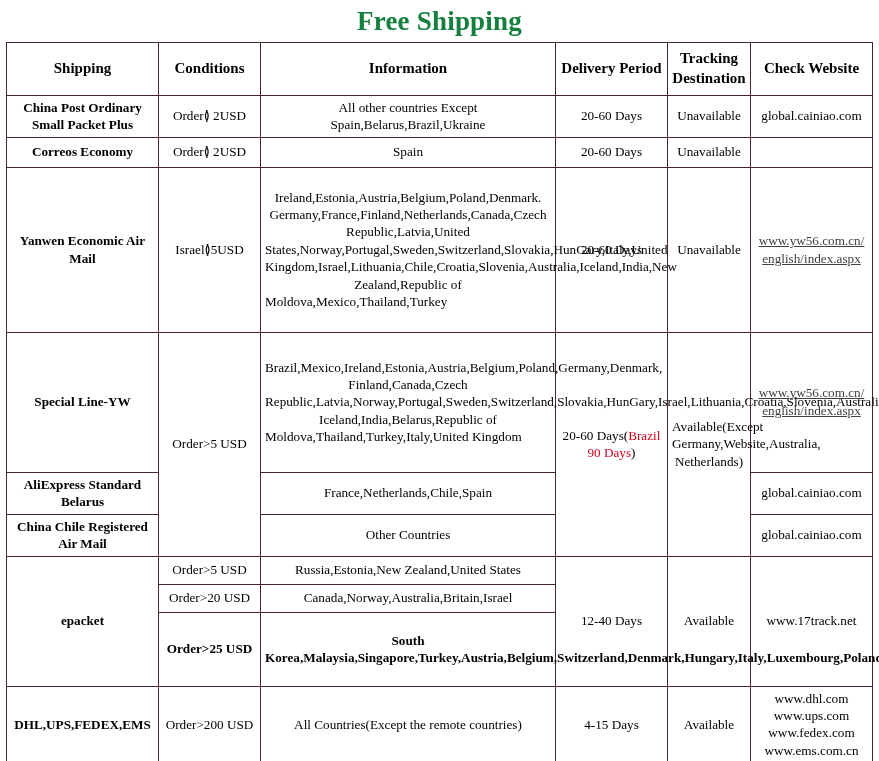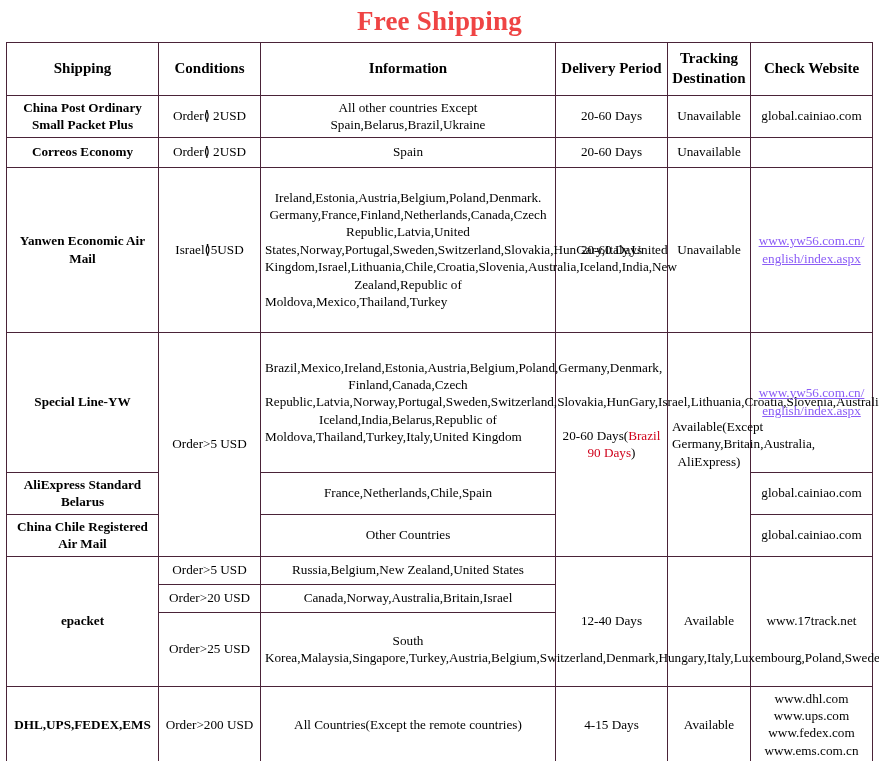--- a/index.html
+++ b/index.html
@@ -18,21 +18,21 @@
     position: relative;
     width: 879px;
     height: 761px;
     box-sizing: border-box;
   }
   .title {
     text-align: center;
     font-family: "Liberation Serif", serif;
     font-weight: bold;
     font-size: 27px;
-    color: #ef4444;
+    color: #15803d;
     padding-top: 6px;
     padding-bottom: 5px;
     letter-spacing: 0.2px;
   }
   table.ship {
     border-collapse: collapse;
     width: 841px;
     margin: 0 auto;
     table-layout: fixed;
   }
@@ -68,21 +68,21 @@
     text-align-last: left;
     line-height: 1.5;
     padding: 6px 8px;
   }
   td.small {
     font-size: 12.8px;
     line-height: 1.35;
   }
   .link {
     text-decoration: underline;
-    color: #8b5cf6;
+    color: #404040;
     display: block;
     line-height: 1.35;
     word-break: break-all;
     cursor: pointer;
   }
   .redtext {
     color: #d0021b;
   }
   .stacked span {
     display: block;
@@ -153,21 +153,21 @@
         </td>
       </tr>
 
       <tr style="height:140px;">
         <td class="carrier">Special Line-YW</td>
         <td class="small" rowspan="3">Order&gt;5 USD</td>
         <td class="dest-just">Brazil,Mexico,Ireland,Estonia,Austria,Belgium,Poland,Germany,Denmark,  Finland,Canada,Czech Republic,Latvia,Norway,Portugal,Sweden,Switzerland,Slovakia,HunGary,Israel,Lithuania,Croatia,Slovenia,Australia,  Iceland,India,Belarus,Republic of Moldova,Thailand,Turkey,Italy,United Kingdom</td>
         <td rowspan="3" class="small">
           <span>20-60 Days(</span><span class="redtext">Brazil 90 Days</span><span>)</span>
         </td>
-        <td rowspan="3" class="small">Available(Except Germany,Britain,Australia, AliExpress)</td>
+        <td rowspan="3" class="small">Available(Except Germany,Website,Australia, Netherlands)</td>
         <td class="small">
           <span class="link">www.yw56.com.cn/</span>
           <span class="link">english/index.aspx</span>
         </td>
       </tr>
 
       <tr style="height:42px;">
         <td class="carrier">AliExpress Standard Belarus</td>
         <td class="dest">France,Netherlands,Chile,Spain</td>
         <td class="small">global.cainiao.com</td>
@@ -175,32 +175,32 @@
 
       <tr style="height:42px;">
         <td class="carrier">China Chile Registered Air Mail</td>
         <td class="dest">Other Countries</td>
         <td class="small">global.cainiao.com</td>
       </tr>
 
       <tr style="height:28px;">
         <td class="carrier" rowspan="3">epacket</td>
         <td class="small">Order&gt;5 USD</td>
-        <td class="dest">Russia,Belgium,New Zealand,United States</td>
+        <td class="dest">Russia,Estonia,New Zealand,United States</td>
         <td rowspan="3">12-40 Days</td>
         <td rowspan="3" class="small">Available</td>
         <td rowspan="3" class="small">www.17track.net</td>
       </tr>
 
       <tr style="height:28px;">
         <td class="small">Order&gt;20 USD</td>
         <td class="dest">Canada,Norway,Australia,Britain,Israel</td>
       </tr>
 
-      <tr style="height:74px;">
+      <tr style="height:74px;font-weight:bold;">
         <td class="small">Order&gt;25 USD</td>
         <td class="dest">South Korea,Malaysia,Singapore,Turkey,Austria,Belgium,Switzerland,Denmark,Hungary,Italy,Luxembourg,Poland,Sweden,Finland,Ireland,Portugal,Mexico</td>
       </tr>
 
       <tr style="height:72px;">
         <td class="carrier">DHL,UPS,FEDEX,EMS</td>
         <td class="small">Order&gt;200 USD</td>
         <td class="dest">All Countries(Except the remote countries)</td>
         <td>4-15 Days</td>
         <td class="small">Available</td>

